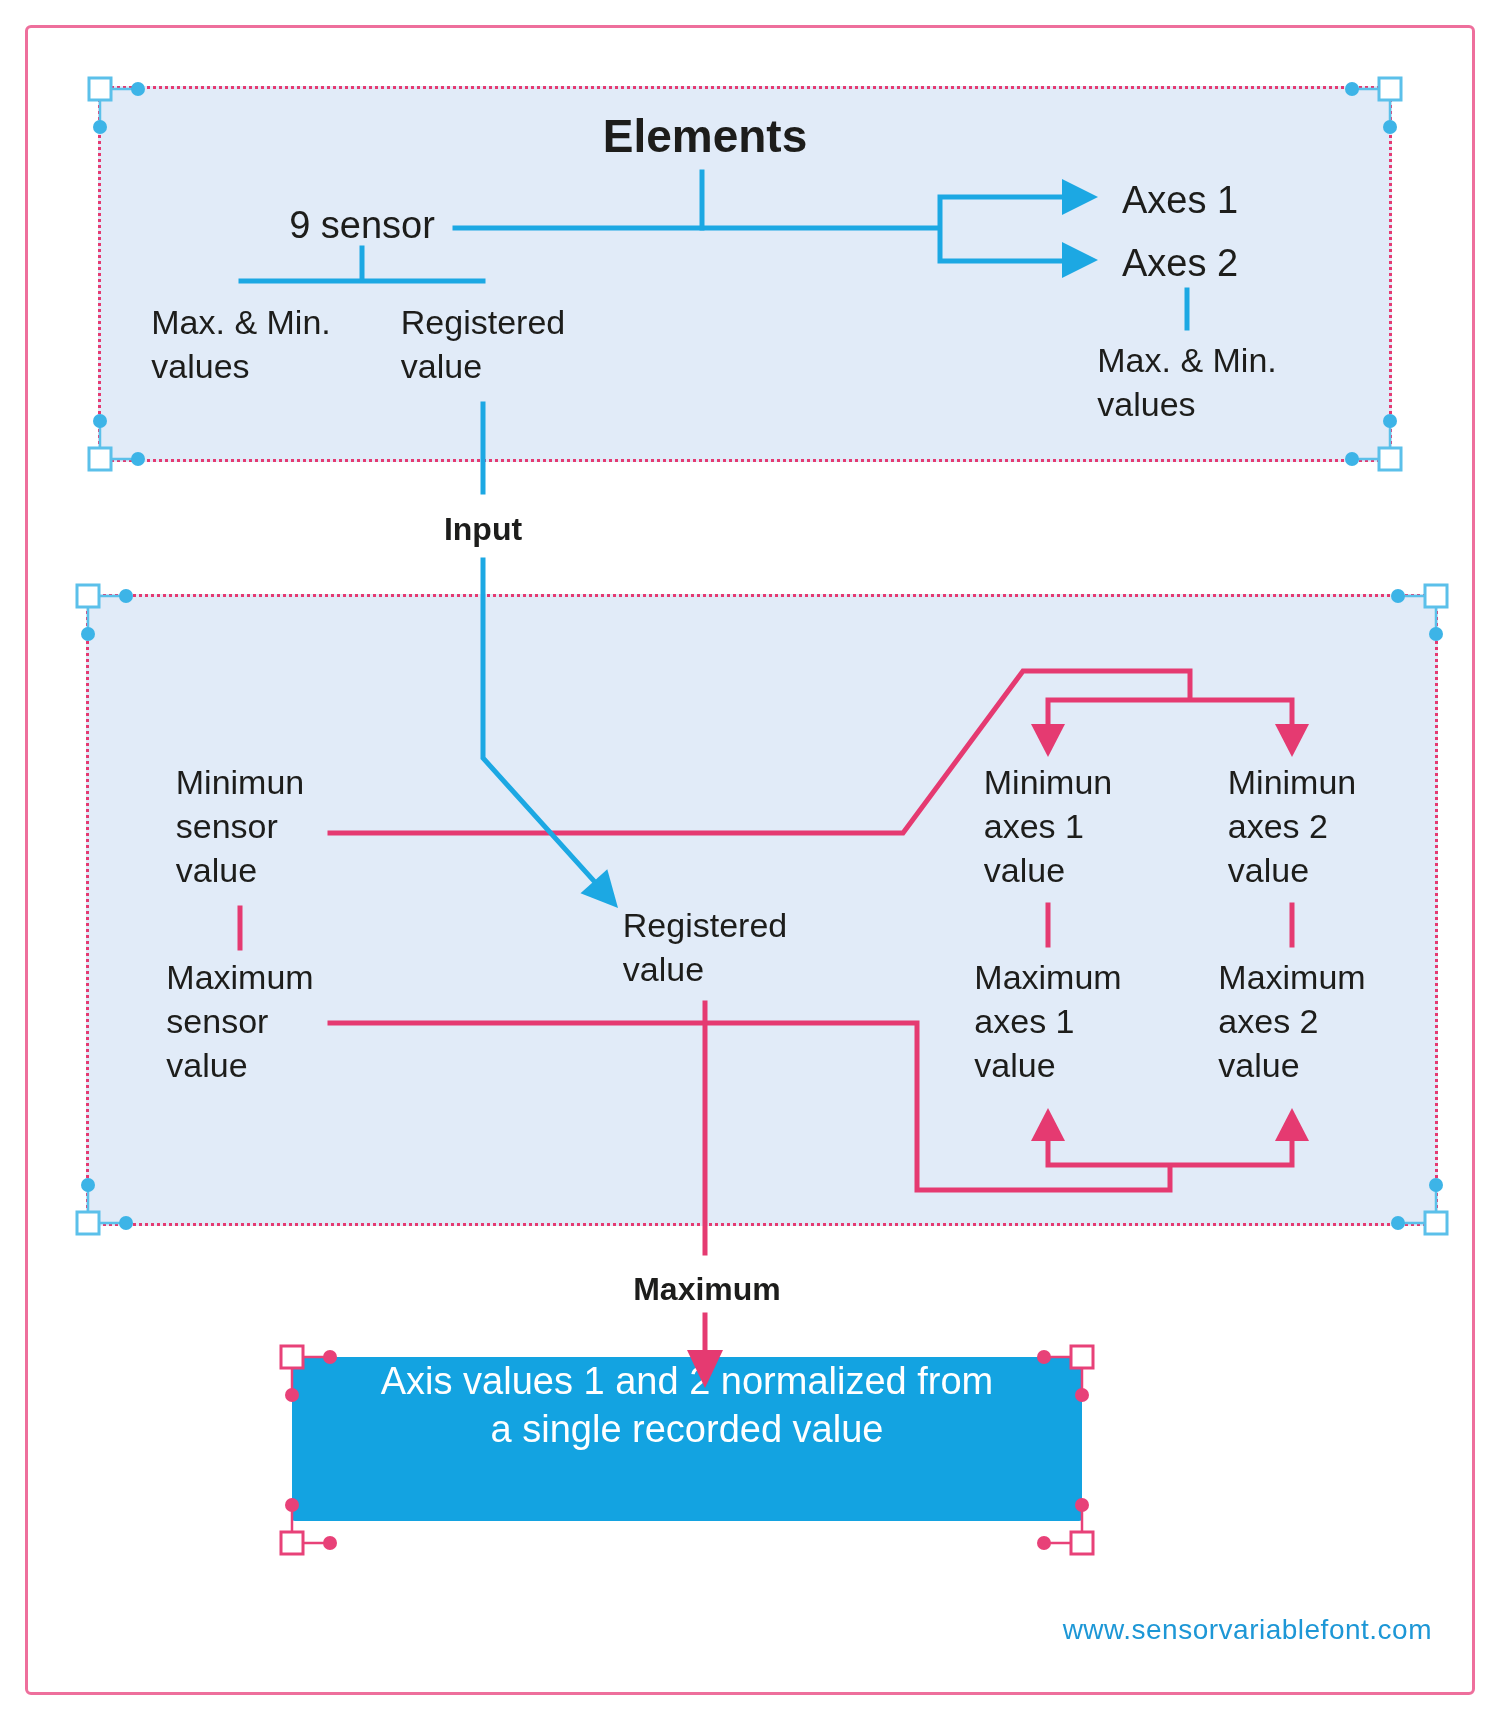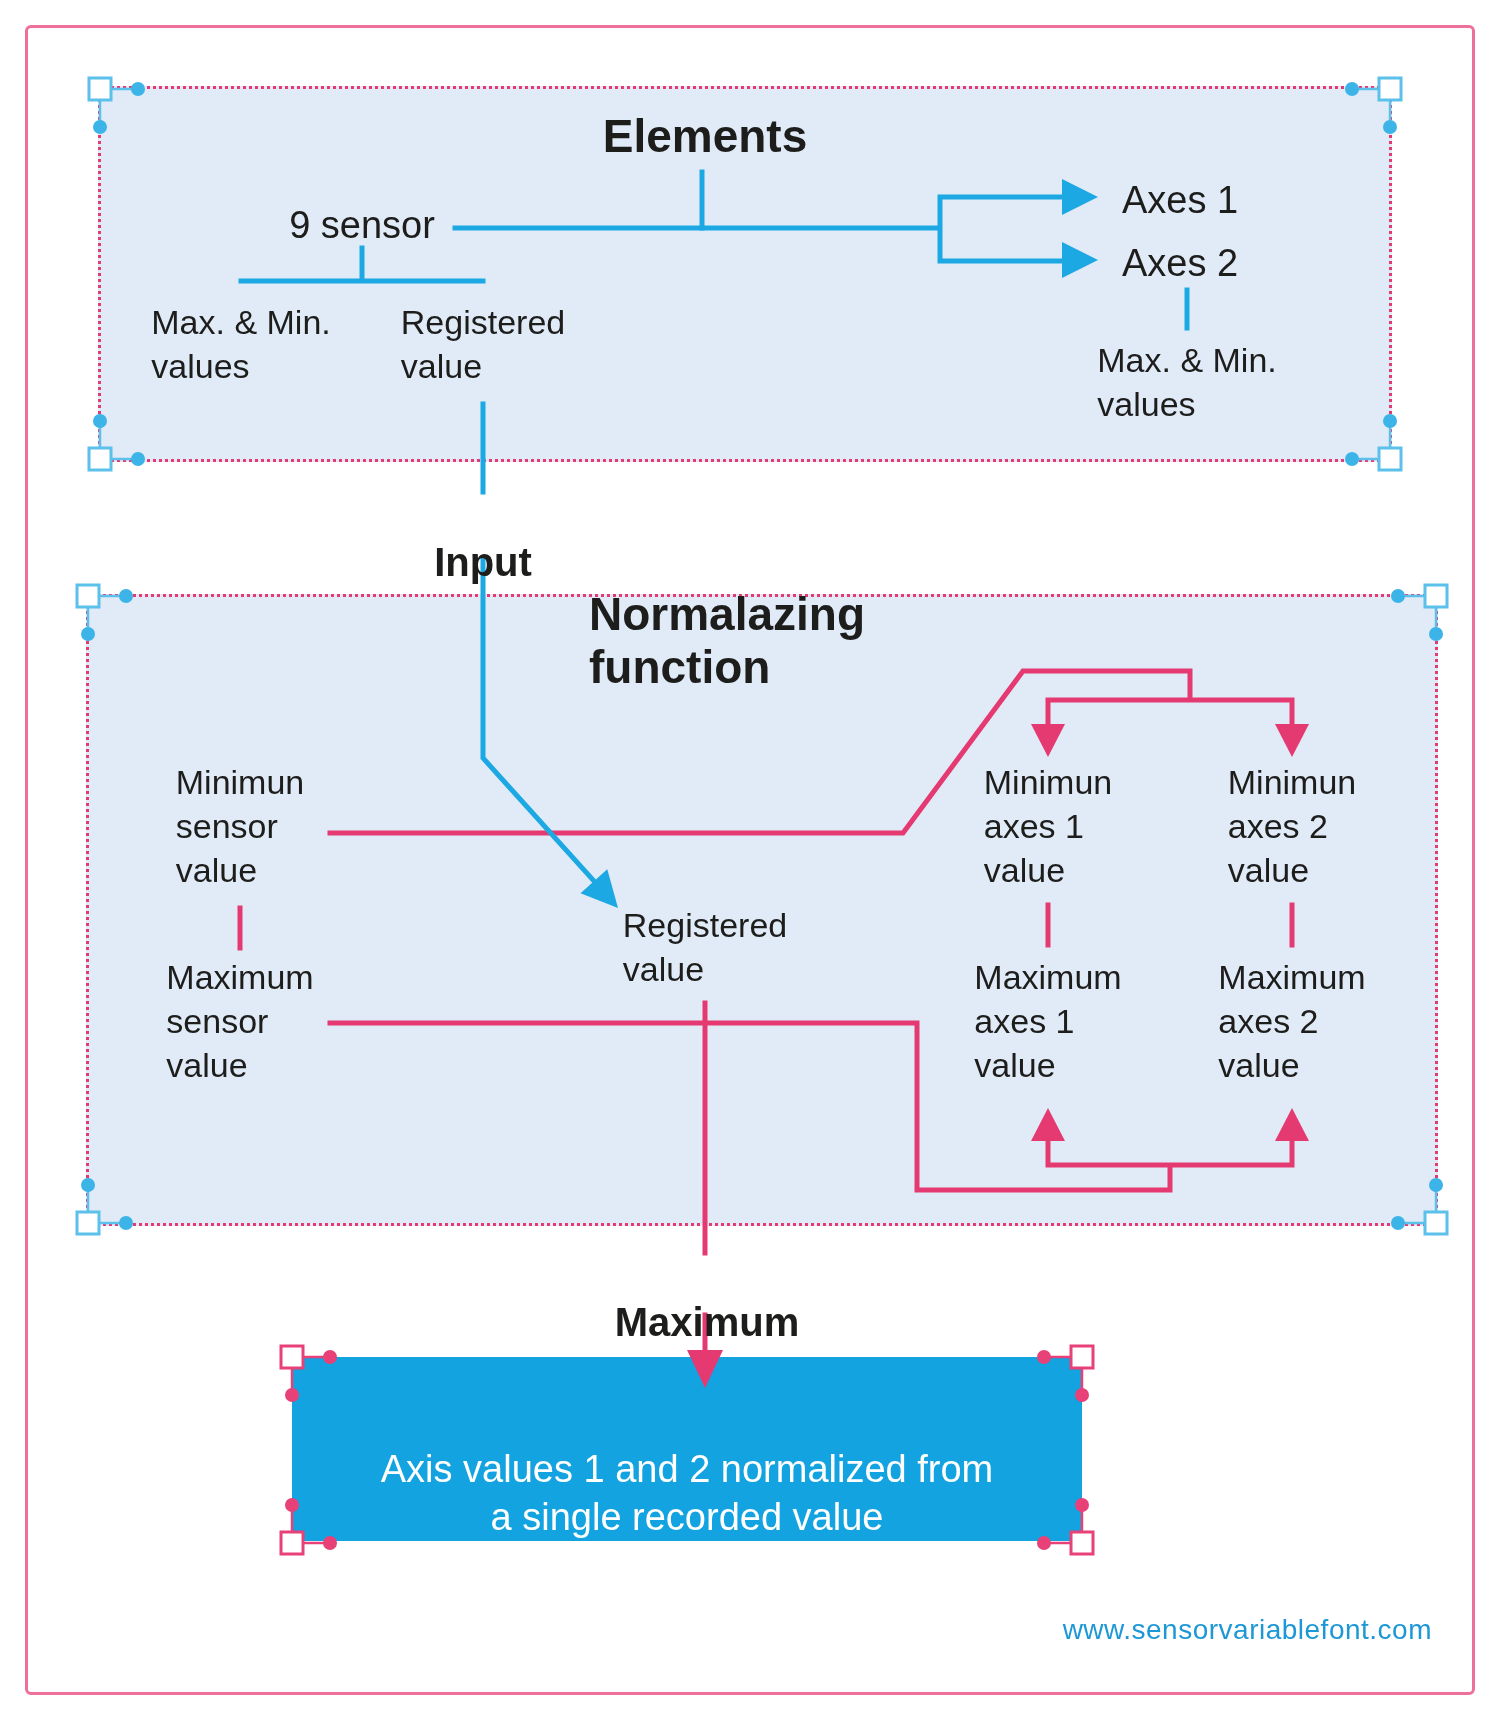--- a/index.html
+++ b/index.html
@@ -14,35 +14,35 @@
          border:3px solid var(--frame-pink);border-radius:6px;z-index:0;}
   .panel{position:absolute;background:var(--panel-fill);
          border:3px dotted var(--pink);box-sizing:border-box;z-index:1;}
   .panel-elements{left:98px;top:86px;width:1294px;height:376px;}
   .panel-norm{left:86px;top:594px;width:1352px;height:632px;}
   .overlay{position:absolute;left:0;top:0;z-index:2;pointer-events:none;}
   .lbl{position:absolute;color:var(--text);white-space:pre-line;text-align:left;
        font-size:34px;line-height:44px;transform:translateX(-50%);z-index:3;}
   .lbl.big{font-size:38px;line-height:46px;}
   .lbl.title{font-weight:700;font-size:46px;line-height:53px;}
-  .lbl.io{font-weight:700;font-size:40px;line-height:38px;margin-top:33px;}
+  .lbl.io{font-weight:700;font-size:32px;line-height:38px;}
   .lbl.leftpos{transform:none;text-align:left;}
   .s-cyan{stroke:var(--cyan);stroke-width:5;fill:none;stroke-linecap:square;}
   .f-cyan{fill:var(--cyan);stroke:none;}
   .s-pink{stroke:var(--pink);stroke-width:5;fill:none;stroke-linecap:square;}
   .f-pink{fill:var(--pink);stroke:none;}
   .hl-c{stroke:var(--handle-cyan);stroke-width:2.5;}
   .hs-c{fill:#fff;stroke:var(--handle-cyan);stroke-width:3;}
   .hd-c{fill:var(--handle-dot);}
   .hl-p{stroke:var(--handle-pink);stroke-width:2.5;}
   .hs-p{fill:#fff;stroke:var(--handle-pink);stroke-width:3;}
   .hd-p{fill:var(--handle-pink);}
-  .result{position:absolute;left:292px;top:1357px;width:790px;height:184px;
+  .result{position:absolute;left:292px;top:1357px;width:790px;height:164px;
           background:var(--result-fill);border-radius:3px;display:flex;
-          align-items:flex-end;justify-content:center;z-index:1;}
+          align-items:flex-start;justify-content:center;z-index:1;}
   .result-text{color:#fff;font-size:38px;line-height:48px;text-align:center;white-space:pre-line;}
   .footer{position:absolute;top:1614px;right:68px;font-size:28px;color:var(--link-blue);
           z-index:3;text-decoration:none;letter-spacing:.5px;}
 </style>
 </head>
 <body>
 
 <div class="page">
   <div class="frame"></div>
 
@@ -130,22 +130,20 @@
   <div class="lbl" style="left:241px;top:300px;">Max. &amp; Min.
 values</div>
   <div class="lbl" style="left:483px;top:300px;">Registered
 value</div>
   <div class="lbl" style="left:1187px;top:338px;">Max. &amp; Min.
 values</div>
 
   <div class="lbl io" style="left:483px;top:510px;">Input</div>
   <div class="lbl io" style="left:707px;top:1270px;">Maximum</div>
 
-  <div class="lbl title" style="left:727px;top:588px;">Normalazing
-function</div>
   <div class="lbl" style="left:240px;top:760px;">Minimun
 sensor
 value</div>
   <div class="lbl" style="left:705px;top:903px;">Registered
 value</div>
   <div class="lbl" style="left:240px;top:955px;">Maximum
 sensor
 value</div>
   <div class="lbl" style="left:1048px;top:760px;">Minimun
 axes 1

